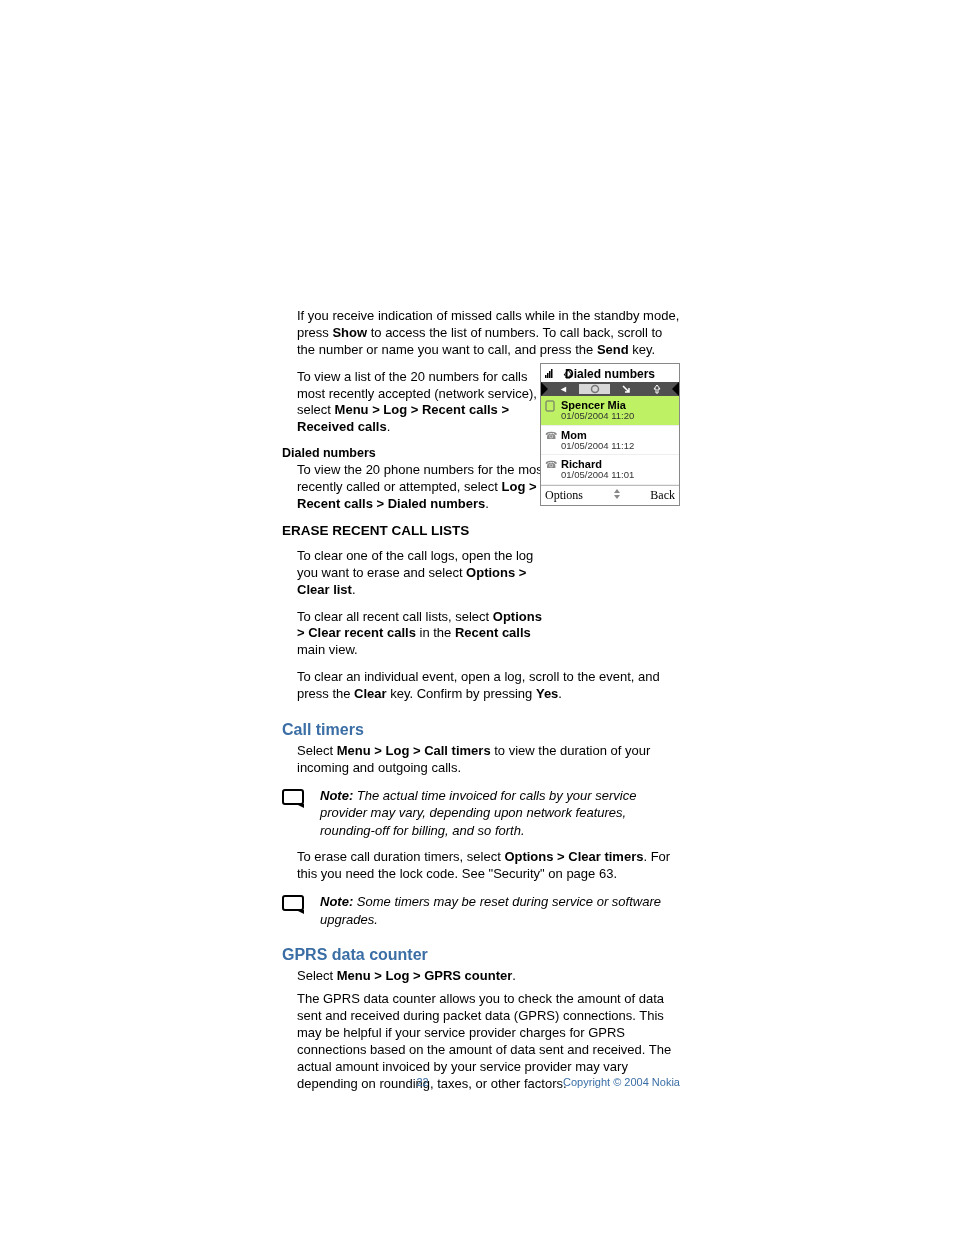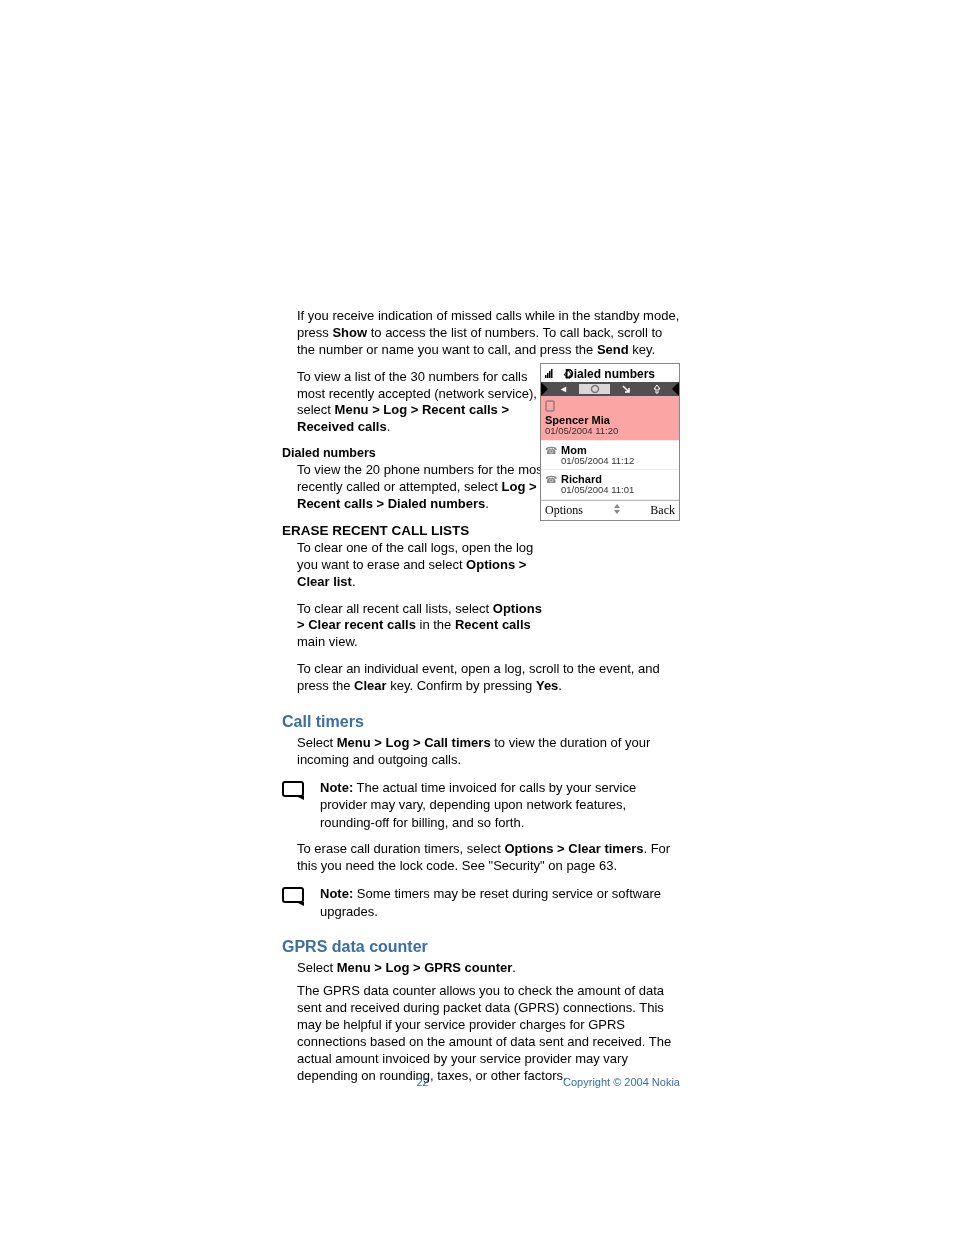--- a/index.html
+++ b/index.html
@@ -25,33 +25,34 @@
   }
   .bold { font-weight: bold; }
   .subhead {
     font-size: 12.5px;
     font-weight: bold;
     margin: 8px 0 2px 0;
   }
   .caps-head {
     font-size: 13.5px;
     font-weight: bold;
-    margin: 10px 0 2px 0;
+    margin: 10px 0 10px 0;
   }
   h2.section {
     color: #3a6ea5;
     font-size: 16px;
     font-weight: bold;
     margin: 18px 0 4px 0;
     font-family: Arial, Helvetica, sans-serif;
   }
   .note-row {
     display: flex;
     align-items: flex-start;
     margin: 6px 0 10px 0;
+    font-style: italic;
   }
   .note-icon {
     flex: 0 0 32px;
     margin-right: 6px;
   }
   .note-text {
     flex: 1;
     font-size: 13px;
     line-height: 1.35;
   }
@@ -113,22 +114,21 @@
   .call-list {
     padding: 0;
   }
   .call-item {
     display: flex;
     align-items: flex-start;
     padding: 3px 4px 3px 4px;
     border-bottom: 1px solid #eee;
   }
   .call-item.sel {
-    background: #fca5a5;
-    flex-direction: column;
+    background: #bef264;
   }
   .call-item .ci-icon {
     width: 12px;
     margin-right: 4px;
     margin-top: 1px;
     color: #888;
     font-size: 10px;
   }
   .call-item .ci-body {
     flex: 1;
@@ -173,21 +173,21 @@
 </head>
 <body>
 
 <div class="page">
 
   <p>
     <span>If you receive indication of missed calls while in the standby mode, press </span><span class="bold">Show</span><span> to access the list of numbers. To call back, scroll to the number or name you want to call, and press the </span><span class="bold">Send</span><span> key.</span>
   </p>
 
   <p class="left-col">
-    <span>To view a list of the 30 numbers for calls most recently accepted (network service), select </span><span class="bold">Menu &gt; Log &gt; Recent calls &gt; Received calls</span><span>.</span>
+    <span>To view a list of the 20 numbers for calls most recently accepted (network service), select </span><span class="bold">Menu &gt; Log &gt; Recent calls &gt; Received calls</span><span>.</span>
   </p>
 
   <div class="subhead left-col">Dialed numbers</div>
   <p class="left-col">
     <span>To view the 20 phone numbers for the most recently called or attempted, select </span><span class="bold">Log &gt; Recent calls &gt; Dialed numbers</span><span>.</span>
   </p>
 
   <div class="caps-head left-col">ERASE RECENT CALL LISTS</div>
   <p class="left-col">
     <span>To clear one of the call logs, open the log you want to erase and select </span><span class="bold">Options &gt; Clear list</span><span>.</span>

